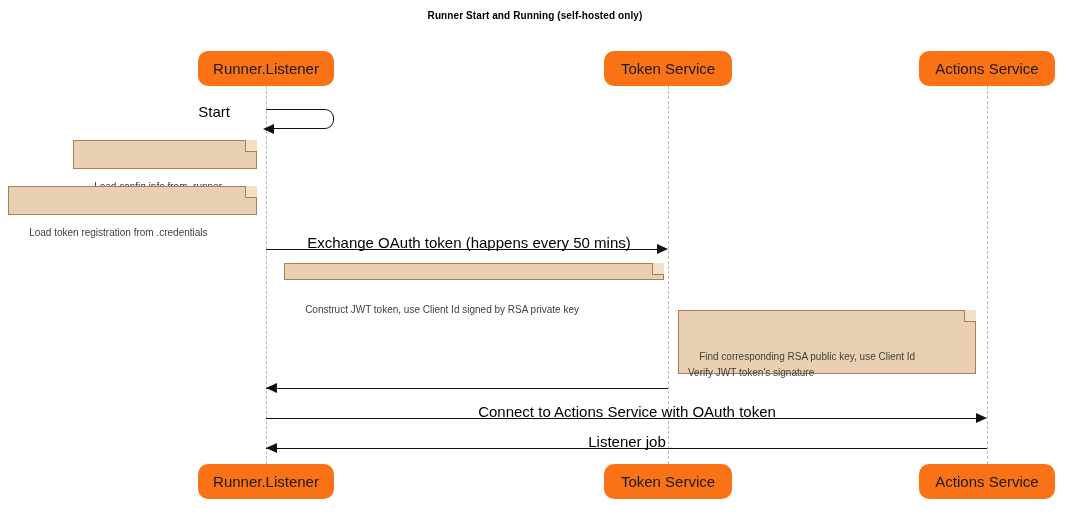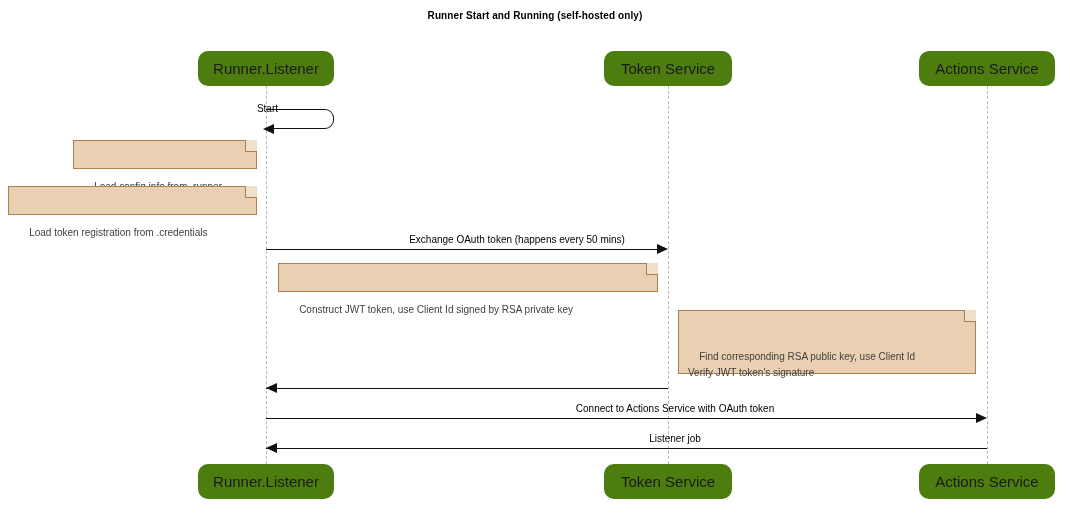--- a/index.html
+++ b/index.html
@@ -39,21 +39,21 @@
   .lifeline {
     position: absolute;
     width: 0;
     border-left: 1px dashed #b9b9b9;
   }
 
   
   .participant {
     position: absolute;
     height: 35px;
-    background: #4d7c0f;
+    background: #f97316;
     border-radius: 10px;
     display: flex;
     align-items: center;
     justify-content: center;
     font-size: 15px;
     color: #1a1a1a;
     box-sizing: border-box;
     white-space: nowrap;
   }
 
@@ -94,25 +94,24 @@
     border-bottom: 5px solid transparent;
   }
   .arrowhead.right {
     border-left: 11px solid #111;
   }
   .arrowhead.left {
     border-right: 11px solid #111;
   }
   .msg-label {
     position: absolute;
-    font-size: 10px;
+    font-size: 15px;
     color: #000;
     white-space: nowrap;
     text-align: center;
-    margin-left: 48px;
   }
   .msg-label.centered {
     transform: translateX(-50%);
   }
 
   
   .selfloop {
     position: absolute;
     box-sizing: border-box;
     border-top: 1.2px solid #111;
@@ -154,21 +153,21 @@
 
   <div class="note" style="left:8px; top:186px; width:249px; height:29px;">
     <span class="fold"></span>
     <span>Load token registration from .credentials</span>
   </div>
 
   <div class="msg-label centered" style="left:469px; top:234px;">Exchange OAuth token (happens every 50 mins)</div>
   <div class="msg-line" style="left:266px; top:249px; width:392px;"></div>
   <div class="arrowhead right" style="left:657px; top:244px;"></div>
 
-  <div class="note" style="left:278px; top:263px; width:380px; height:29px;">
+  <div class="note" style="left:284px; top:263px; width:380px; height:17px;">
     <span class="fold"></span>
     <span>Construct JWT token, use Client Id signed by RSA private key</span>
   </div>
 
   <div class="note" style="left:678px; top:310px; width:298px; height:64px;">
     <span class="fold"></span>
     <span>Find corresponding RSA public key, use Client Id
 Verify JWT token's signature</span>
   </div>
 

